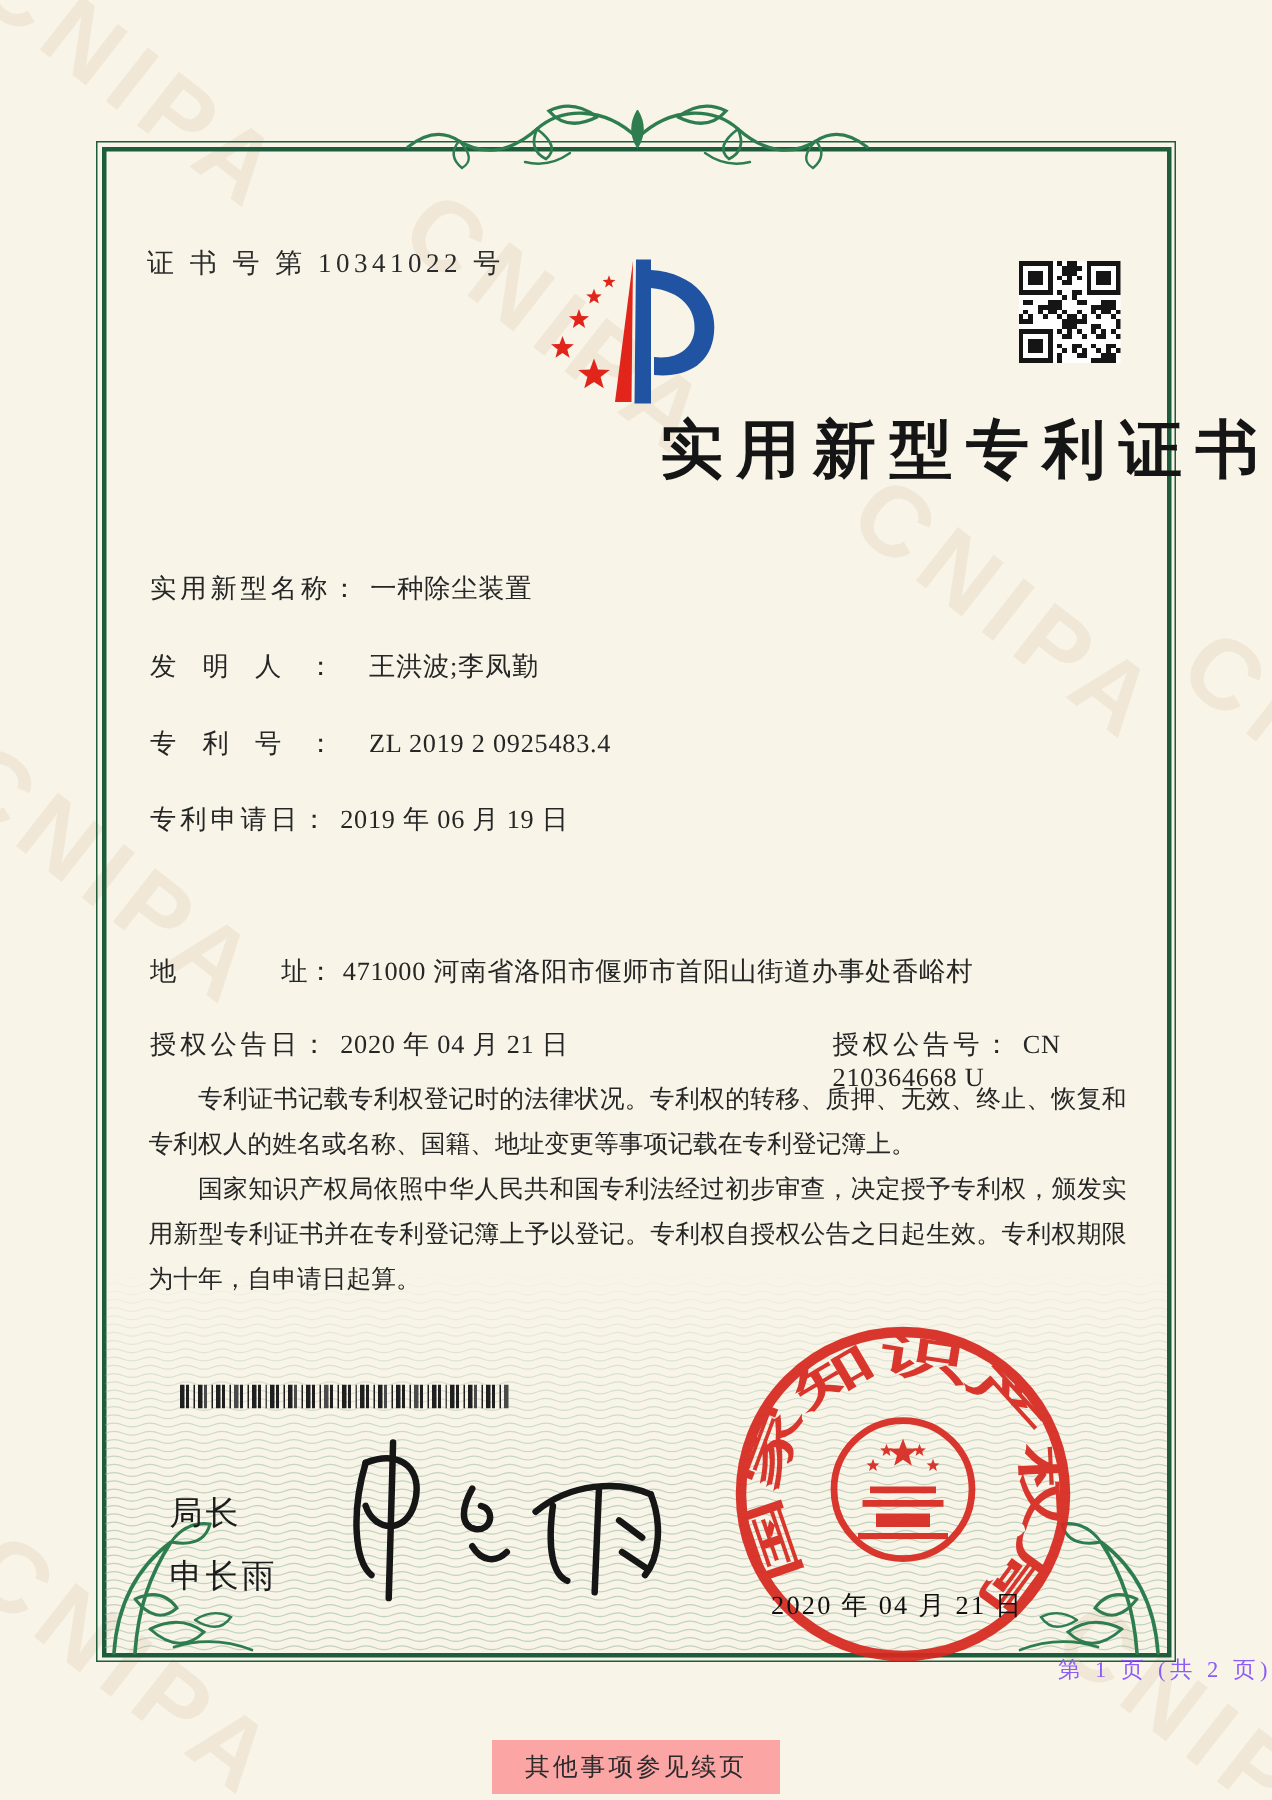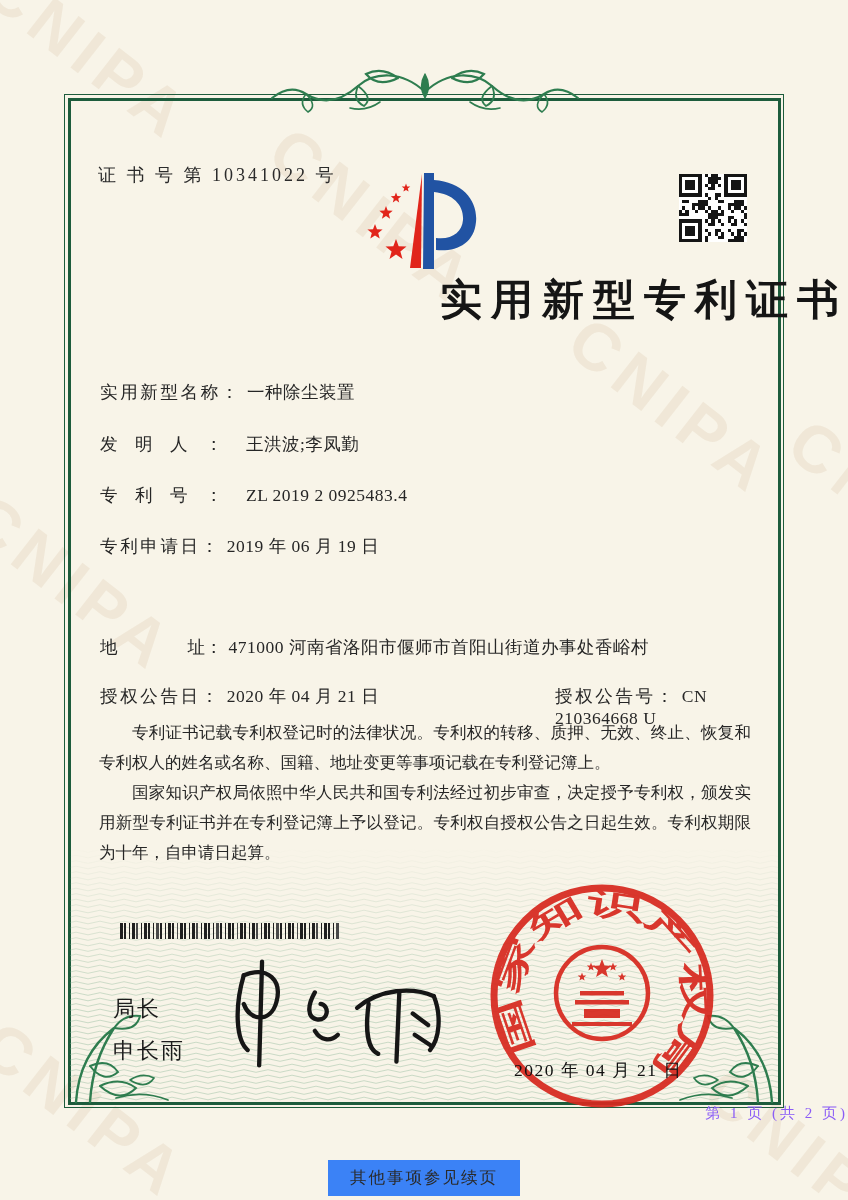--- a/index.html
+++ b/index.html
@@ -39,21 +39,21 @@
   .barcode{position:absolute;left:120px;top:899px;width:224px;height:16px;}
   .director{position:absolute;left:113px;top:970px;font-size:22px;letter-spacing:2px;
       font-family:"Liberation Sans","DejaVu Sans",sans-serif;color:#1c1c1c;}
   .director div{margin-bottom:12px;}
   .signature{position:absolute;left:215px;top:935px;width:240px;height:112px;}
   .seal{position:absolute;left:487px;top:857px;width:230px;height:230px;opacity:.93;}
   .seal-date{position:absolute;left:514px;top:1034px;font-size:17.5px;letter-spacing:1.5px;color:#111;}
   .page-num{position:absolute;left:0;top:1080px;width:100%;text-align:right;
       font-size:15px;letter-spacing:3px;color:#8b5cf6;}
   .cont-note{position:absolute;left:50%;transform:translateX(-50%);top:1136px;
-      background:#3b82f6;padding:7px 22px;font-size:16.5px;letter-spacing:2px;color:#2a2a2a;}
+      background:#fca5a5;padding:7px 22px;font-size:16.5px;letter-spacing:2px;color:#2a2a2a;}
 </style>
 </head>
 <body>
 
 <div class="page">
 
   <span class="wm" style="left:-32px;top:14px">CNIPA</span>
   <span class="wm" style="left:253px;top:178px">CNIPA</span>
   <span class="wm" style="left:-48px;top:545px">CNIPA</span>
   <span class="wm" style="left:552px;top:368px">CNIPA</span>

